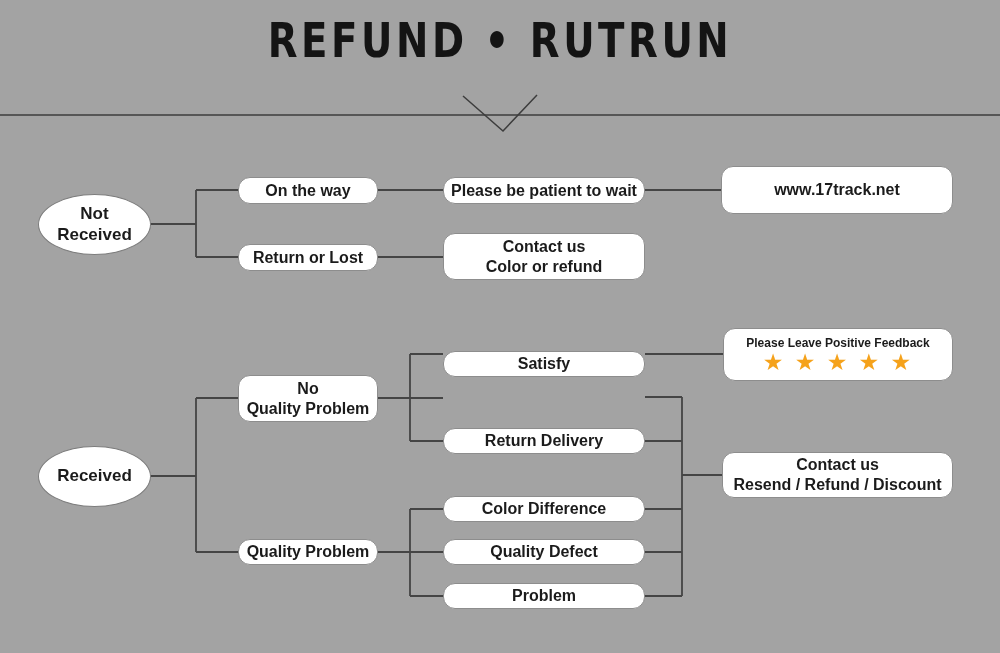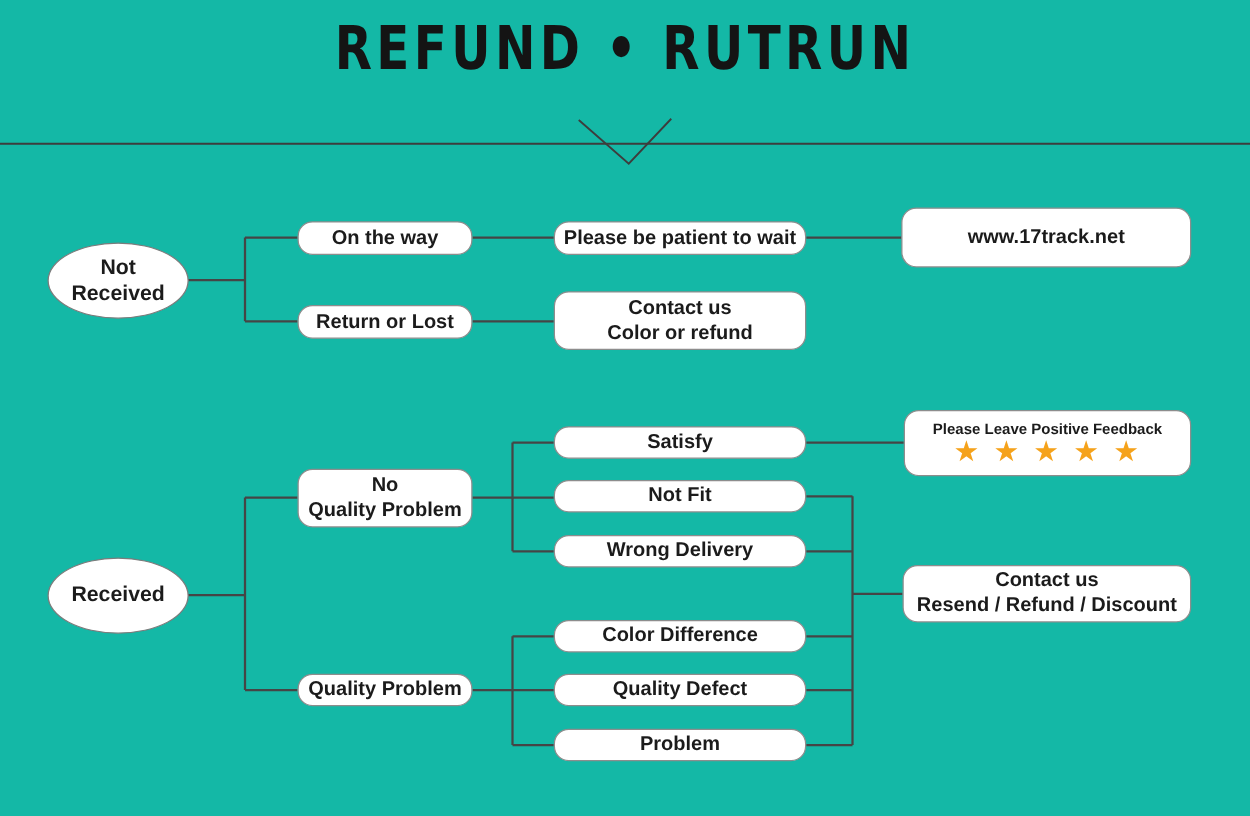--- a/index.html
+++ b/index.html
@@ -1,17 +1,17 @@
 <!DOCTYPE html>
 <html><head>
 <meta charset="utf-8">
 <style>
   html,body{margin:0;padding:0;background:#ffffff;}
   body{width:1000px;height:653px;font-family:"Liberation Sans",sans-serif;position:relative;overflow:hidden;}
-  .stage{position:absolute;left:0;top:0;width:1000px;height:653px;background:#14b8a6;}
+  .stage{position:absolute;left:0;top:0;width:1000px;height:653px;background:#a3a3a3;}
 
   .title{
     position:absolute;left:0;top:14px;width:1000px;margin:0;
     text-align:center;font-family:"DejaVu Sans",sans-serif;font-weight:bold;
     font-size:44px;letter-spacing:4px;color:#141414;
     transform:scale(0.88,1.1);transform-origin:50% 50%;
     white-space:nowrap;
   }
 
   svg.overlay{position:absolute;left:0;top:0;width:1000px;height:653px;z-index:1;}
@@ -82,30 +82,27 @@
 
   <div class="node" style="left:238px;top:375px;width:140px;height:47px">
     <span>No</span>
     <span>Quality Problem</span>
   </div>
 
   <div class="node" style="left:238px;top:539px;width:140px;height:26px">
     <span>Quality Problem</span>
   </div>
 
-  <div class="node" style="left:443px;top:341px;width:202px;height:26px">
+  <div class="node" style="left:443px;top:351px;width:202px;height:26px">
     <span>Satisfy</span>
   </div>
 
-  <div class="node" style="left:443px;top:384px;width:202px;height:26px">
-    <span>Not Fit</span>
-  </div>
 
   <div class="node" style="left:443px;top:428px;width:202px;height:26px">
-    <span>Wrong Delivery</span>
+    <span>Return Delivery</span>
   </div>
 
   <div class="node" style="left:443px;top:496px;width:202px;height:26px">
     <span>Color Difference</span>
   </div>
 
   <div class="node" style="left:443px;top:539px;width:202px;height:26px">
     <span>Quality Defect</span>
   </div>
 

